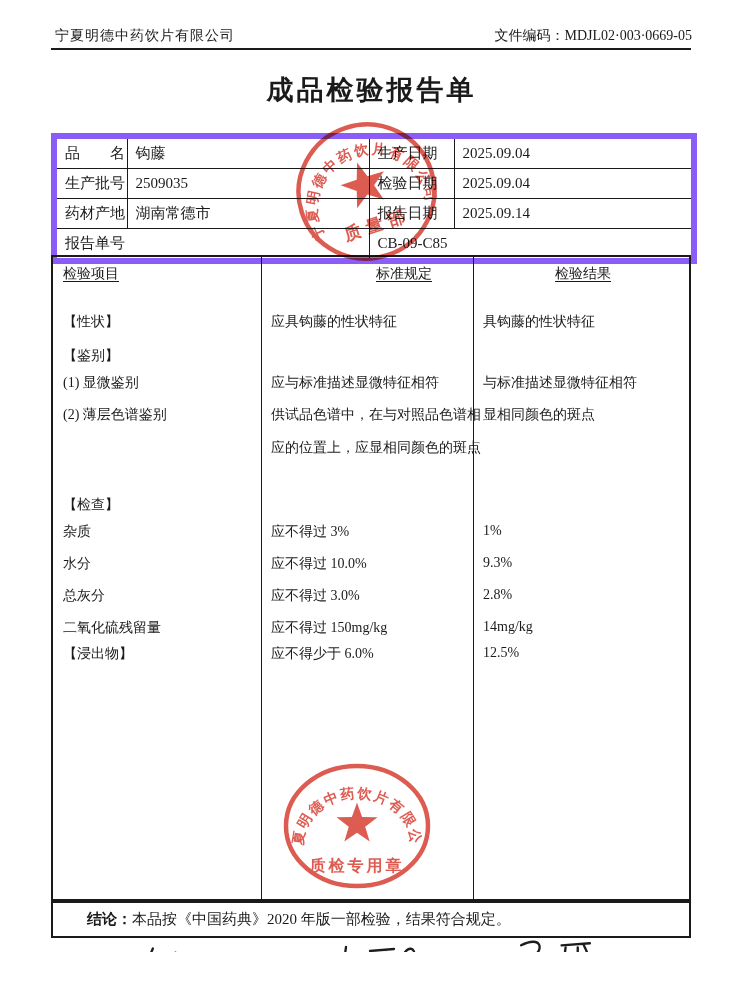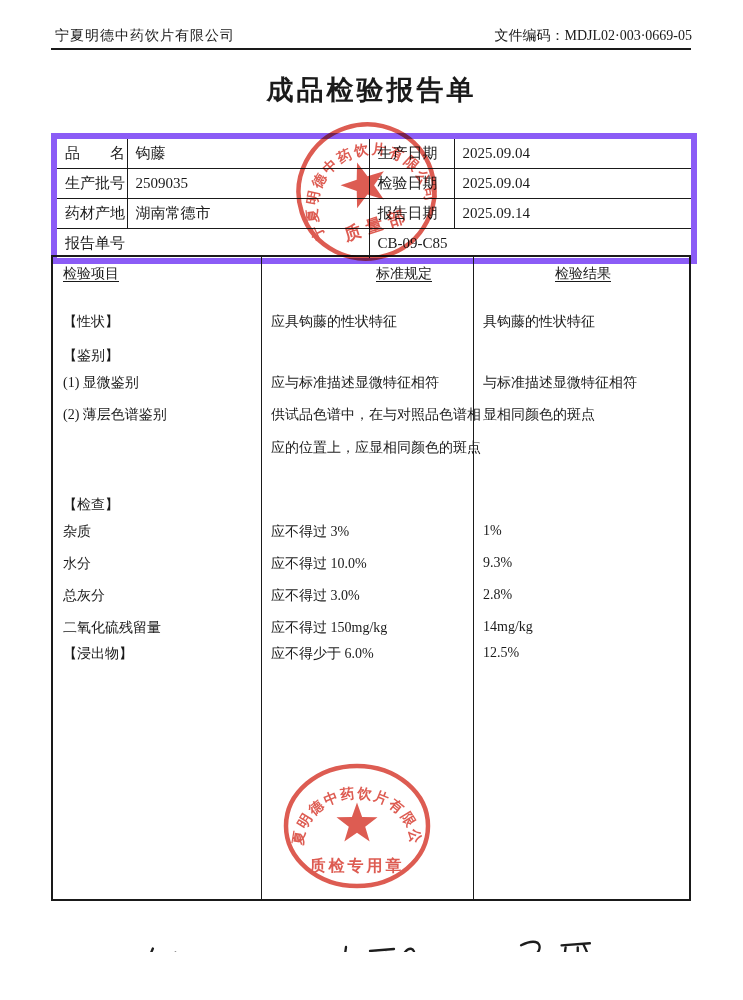--- a/index.html
+++ b/index.html
@@ -154,20 +154,23 @@
       <span class="c1" style="top:362px">二氧化硫残留量</span>
       <span class="c2" style="top:362px">应不得过 150mg/kg</span>
       <span class="c3" style="top:362px">14mg/kg</span>
 
       <span class="c1" style="top:388px">【浸出物】</span>
       <span class="c2" style="top:388px">应不得少于 6.0%</span>
       <span class="c3" style="top:388px">12.5%</span>
     </div>
   </div>
 
+  <div class="conclusion">
+    <span class="lbl">结论：</span><span>本品按《中国药典》2020 年版一部检验，结果符合规定。</span>
+  </div>
 
   <div class="sigline">
     <span class="sig-label sl1">负责人：</span>
     <svg class="sig-svg sg1" width="72" height="50" viewBox="0 0 70 48">
       <path d="M30,6 C28,11 26,15 24,19"></path>
       <path d="M8,16 C20,12 34,11 44,13"></path>
       <path d="M26,14 C30,24 24,36 10,44"></path>
       <path d="M16,26 C26,24 34,28 38,34 C40,37 38,40 34,40"></path>
       <path d="M52,10 C54,20 54,32 50,44"></path>
     </svg>

